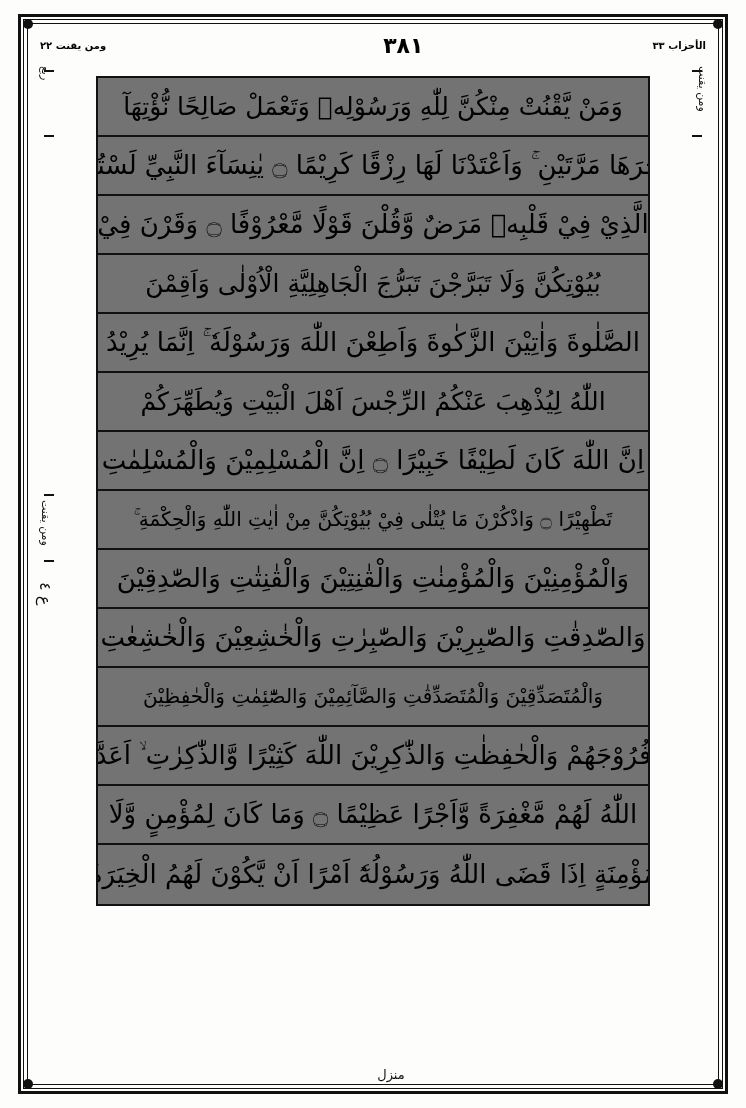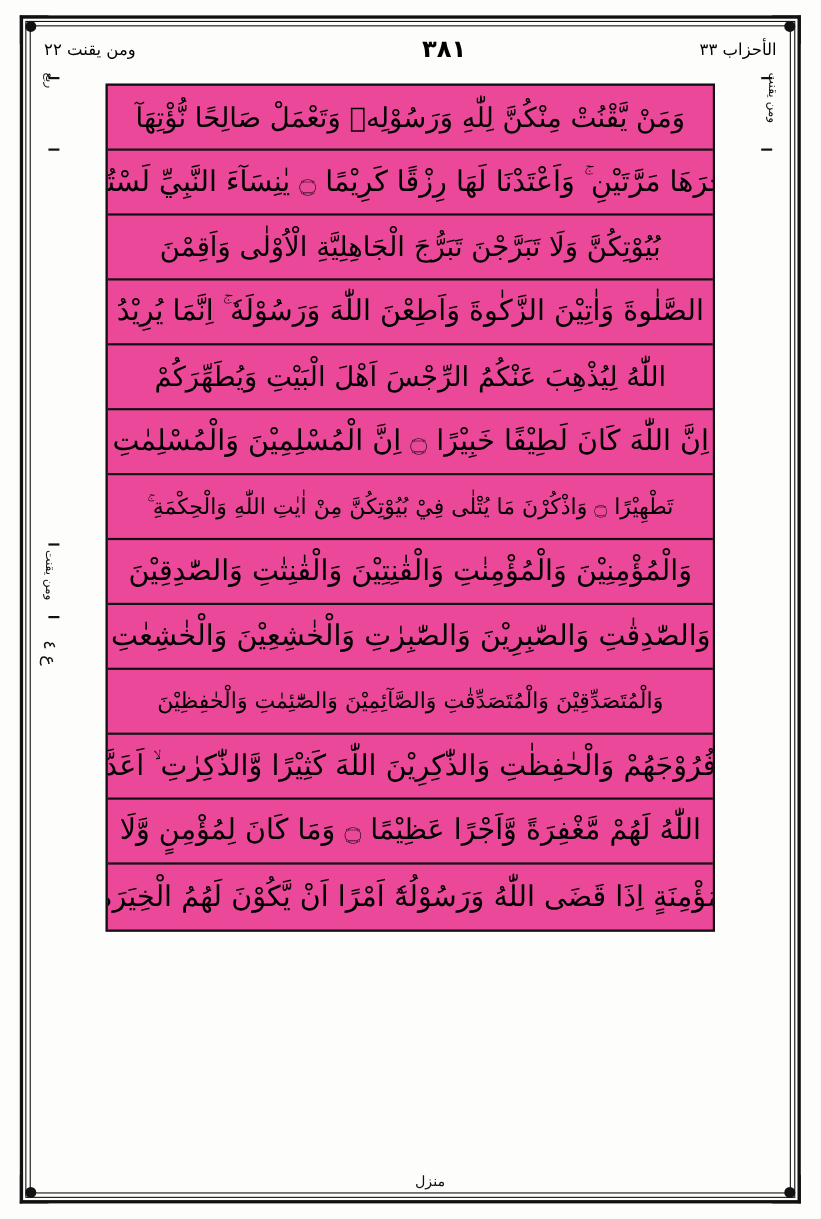--- a/index.html
+++ b/index.html
@@ -84,24 +84,24 @@
     right: 40px;
     top: 32px;
     height: 26px;
     display: flex;
     align-items: center;
     justify-content: space-between;
     direction: rtl;
     font-family: "DejaVu Sans", sans-serif;
   }
   .hdr-right, .hdr-left {
-    font-size: 15px;
+    font-size: 10px;
     letter-spacing: 0.5px;
     white-space: nowrap;
-    font-weight: 400;
+    font-weight: 700;
   }
   .hdr-center {
     font-size: 22px;
     font-weight: 700;
     letter-spacing: 1px;
     margin-left: 48px;
   }
 
   
   .side-note {
@@ -129,21 +129,21 @@
   }
 
   
   .text-block {
     position: absolute;
     left: 96px;
     right: 96px;
     top: 76px;
     border: 2px solid #111;
     box-sizing: border-box;
-    background: #ec4899;
+    background: #737373;
   }
   .aya-line {
     position: relative;
     border-bottom: 2px solid #111;
     box-sizing: border-box;
     height: 59px;
     display: flex;
     align-items: center;
     justify-content: center;
     direction: rtl;
@@ -209,20 +209,23 @@
   <div class="tick" style="right:44px; top:70px;"></div>
   <div class="tick" style="right:44px; top:135px;"></div>
 
   <div class="text-block">
     <div class="aya-line">
         <span class="arabic">وَمَنْ يَّقْنُتْ مِنْكُنَّ لِلّٰهِ وَرَسُوْلِهٖ وَتَعْمَلْ صَالِحًا نُّؤْتِهَآ</span>
       </div>
     <div class="aya-line tight">
         <span class="arabic">اَجْرَهَا مَرَّتَيْنِ ۚ وَاَعْتَدْنَا لَهَا رِزْقًا كَرِيْمًا ۝ يٰنِسَآءَ النَّبِيِّ لَسْتُنَّ</span>
       </div>
+    <div class="aya-line tight">
+        <span class="arabic">الَّذِيْ فِيْ قَلْبِهٖ مَرَضٌ وَّقُلْنَ قَوْلًا مَّعْرُوْفًا ۝ وَقَرْنَ فِيْ</span>
+      </div>
     <div class="aya-line">
         <span class="arabic">بُيُوْتِكُنَّ وَلَا تَبَرَّجْنَ تَبَرُّجَ الْجَاهِلِيَّةِ الْاُوْلٰى وَاَقِمْنَ</span>
       </div>
     <div class="aya-line tight">
         <span class="arabic">الصَّلٰوةَ وَاٰتِيْنَ الزَّكٰوةَ وَاَطِعْنَ اللّٰهَ وَرَسُوْلَهٗ ۚ اِنَّمَا يُرِيْدُ</span>
       </div>
     <div class="aya-line">
         <span class="arabic">اللّٰهُ لِيُذْهِبَ عَنْكُمُ الرِّجْسَ اَهْلَ الْبَيْتِ وَيُطَهِّرَكُمْ</span>
       </div>
     <div class="aya-line tight">

